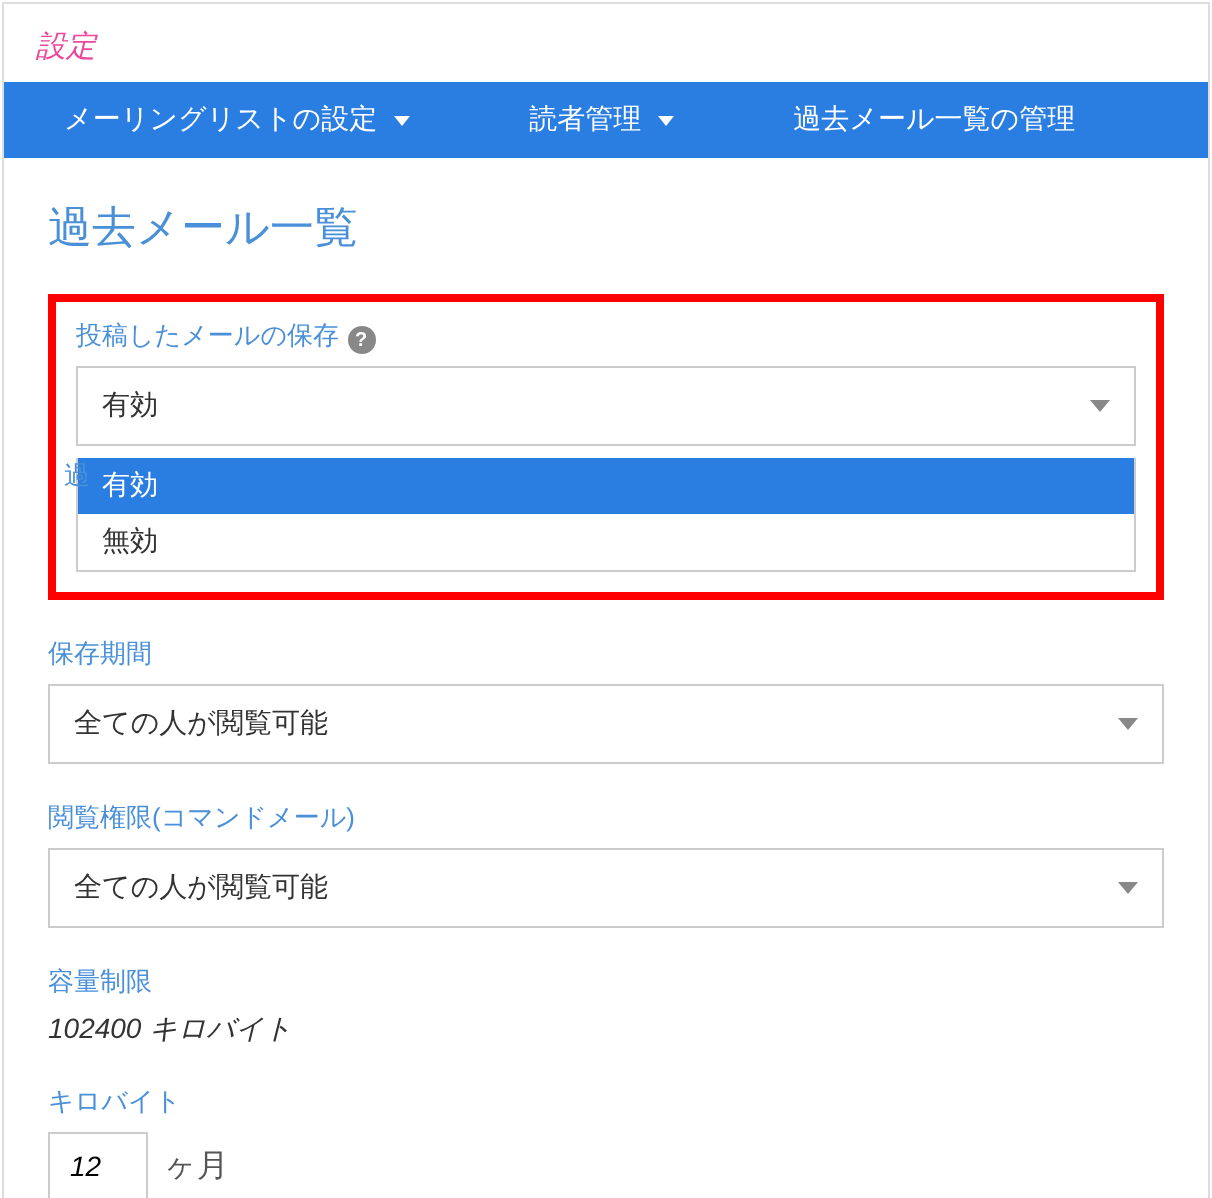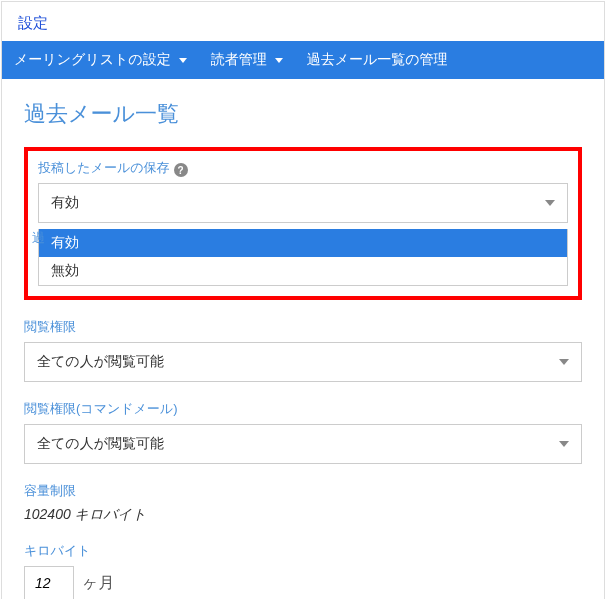--- a/index.html
+++ b/index.html
@@ -1,20 +1,20 @@
 <!DOCTYPE html>
 <html><head>
 <meta charset="utf-8">
 <style>
 * { box-sizing: border-box; margin: 0; padding: 0; }
 body { font-family: "Hiragino Sans", "Meiryo", sans-serif; font-size: 14px; color: #333; background: #fff; width: 606px; }
 .container { border: 1px solid #ddd; width: 604px; margin: 1px; }
-.header { padding: 12px 16px 8px; color: #1d4ed8; font-size: 15px; }
+.header { padding: 12px 16px 8px; color: #ec4899; font-size: 15px; font-style: italic; }
 .tabs { display: flex; background: #2a7de1; }
-.tab { padding: 10px 12px; color: #fff; font-size: 14px; display: flex; align-items: center; gap: 6px; cursor: pointer; }
+.tab { padding: 10px 30px; color: #fff; font-size: 14px; display: flex; align-items: center; gap: 6px; cursor: pointer; }
 .tab.active { background: #2a7de1; }
 .caret { width: 0; height: 0; border-left: 4px solid transparent; border-right: 4px solid transparent; border-top: 5px solid currentColor; margin-left: 2px; }
 .content { padding: 20px 22px; }
 .page-title { color: #4a90d9; font-size: 22px; font-weight: normal; margin-bottom: 18px; }
 .redbox { border: 4px solid #ff0000; padding: 8px 10px 10px; position: relative; }
 .label { color: #4a90d9; font-size: 13px; margin-bottom: 6px; display: flex; align-items: flex-end; gap: 4px; }
 .label-plain { color: #4a90d9; font-size: 13px; margin-bottom: 6px; }
 .help-icon { display: inline-flex; width: 14px; height: 14px; border-radius: 50%; background: #888; color: #fff; font-size: 10px; align-items: center; justify-content: center; font-weight: bold; }
 .select { width: 100%; border: 1px solid #ccc; padding: 10px 12px; font-size: 14px; position: relative; background: #fff; cursor: pointer; display: flex; justify-content: space-between; align-items: center; }
 .select-caret { width: 0; height: 0; border-left: 5px solid transparent; border-right: 5px solid transparent; border-top: 6px solid #888; }
@@ -60,21 +60,21 @@
         <span class="select-caret"></span>
       </div>
       <div class="behind-text">過</div>
       <div class="dropdown" style="margin-top:-18px;">
         <div class="option selected">有効</div>
         <div class="option">無効</div>
       </div>
     </div>
 
     <div class="section">
-      <div class="label-plain">閲覧権限</div>
+      <div class="label-plain">保存期間</div>
       <div class="select">
         <span>全ての人が閲覧可能</span>
         <span class="select-caret"></span>
       </div>
     </div>
 
     <div class="section">
       <div class="label-plain">閲覧権限(コマンドメール)</div>
       <div class="select">
         <span>全ての人が閲覧可能</span>

